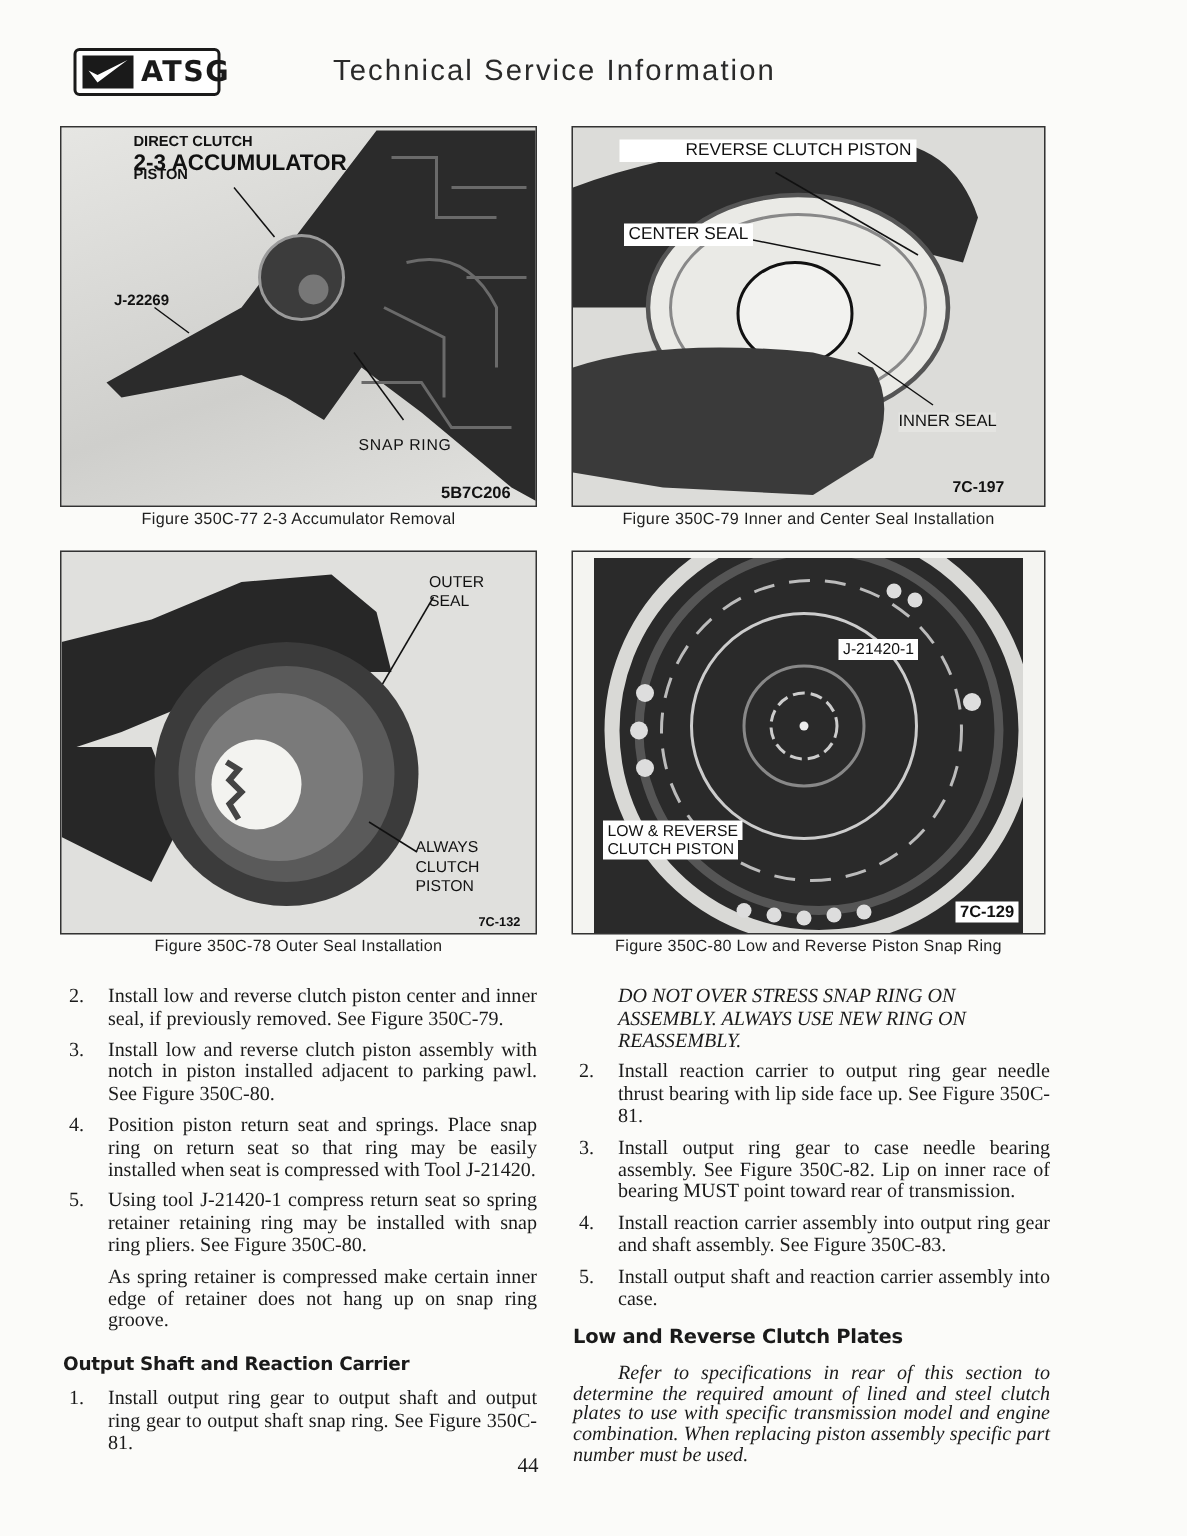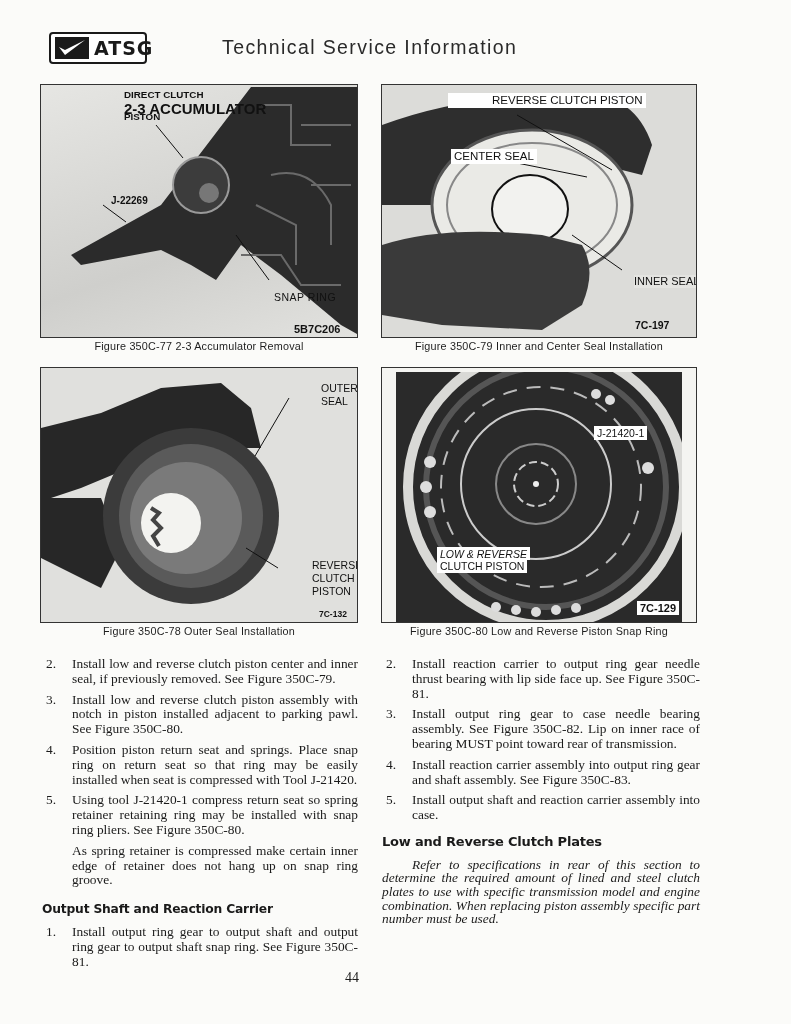--- a/index.html
+++ b/index.html
@@ -8,21 +8,21 @@
 
   
   .logo { left:49px; top:32px; width:98px; height:32px; border:2.5px solid #1a1a1a; border-radius:4px; box-sizing:border-box; display:flex; align-items:center; padding:2px 4px; background:#fff;text-align:right; }
   .logo-mark { width:34px; height:22px; background:#1a1a1a; position:relative; margin-right:5px; }
   .logo-text { font-family:"DejaVu Sans", sans-serif; font-weight:bold; font-size:19px; letter-spacing:1px; color:#1a1a1a; line-height:1; }
   .header-title { left:222px; top:36px; font-family:"Liberation Sans", sans-serif; font-size:19.5px; letter-spacing:1.4px; color:#2a2a2a; }
 
   
   .fig-frame { border:1.5px solid #333; box-sizing:border-box; overflow:hidden; background:#d9d9d6; }
   .fig-caption { font-family:"Liberation Sans", sans-serif; font-size:10.8px; color:#1e1e1e; text-align:center; letter-spacing:0.2px; white-space:nowrap; }
-  .label { font-family:"Liberation Sans", sans-serif; font-size:10.5px; color:#111; line-height:1.15; position:absolute; white-space:nowrap;margin-left:35px; }
+  .label { font-family:"Liberation Sans", sans-serif; font-size:10.5px; color:#111; line-height:1.15; position:absolute; white-space:nowrap; }
   .label.boxed { background:#fff; padding:1px 3px; }
   .label.small { font-size:10px; font-weight:bold; }
   .label.bold { font-weight:bold; }
   .code { font-family:"Liberation Sans", sans-serif; font-weight:bold; font-size:11px; position:absolute; color:#111; }
 
   
   .col { font-family:"Liberation Serif", serif; font-size:13.4px; line-height:14.8px; color:#1a1a1a; }
   .item { position:relative; padding-left:30px; margin-bottom:6px; text-align:justify; }
   .item .num { position:absolute; left:4px; top:0; }
   .para { padding-left:30px; text-align:justify; margin-bottom:6px; }
@@ -94,21 +94,21 @@
     <circle cx="150" cy="148" r="88" fill="#3b3b3b"></circle>
     <circle cx="150" cy="148" r="72" fill="#5a5a5a"></circle>
     <circle cx="145" cy="150" r="56" fill="#7a7a7a"></circle>
     <circle cx="130" cy="155" r="30" fill="#f3f3f0"></circle>
     <path d="M110 140 L118 145 L112 152 L120 160 L112 168 L118 178" stroke="#444" stroke-width="4" fill="none"></path>
     <line x1="248" y1="30" x2="214" y2="88" stroke="#111" stroke-width="1"></line>
     <line x1="237" y1="200" x2="205" y2="180" stroke="#111" stroke-width="1"></line>
   </svg>
   <span class="label" style="left:245px;top:14px;">OUTER</span>
   <span class="label" style="left:245px;top:27px;">SEAL</span>
-  <span class="label" style="left:236px;top:191px;">REVERSE</span>
+  <span class="label" style="left:236px;top:191px;">ALWAYS</span>
   <span class="label" style="left:236px;top:204px;">CLUTCH</span>
   <span class="label" style="left:236px;top:217px;">PISTON</span>
   <span class="code" style="left:278px;top:241px;font-size:8.5px;">7C-132</span>
 </div>
 <div class="abs fig-caption" style="left:40px;top:625px;width:318px;">Figure 350C-78 Outer Seal Installation</div>
 
 <div class="abs fig-frame" style="left:381px;top:367px;width:316px;height:256px;background:#f4f4f1;">
   <svg class="abs" style="left:14px;top:4px" width="286" height="250" viewBox="0 0 286 250">
     <rect width="286" height="250" fill="#2a2a2a"></rect>
     <circle cx="150" cy="115" r="138" fill="none" stroke="#d9d9d6" stroke-width="10"></circle>
@@ -126,37 +126,38 @@
         <circle cx="120" cy="238" r="5"></circle>
         <circle cx="140" cy="240" r="5"></circle>
         <circle cx="160" cy="238" r="5"></circle>
         <circle cx="180" cy="236" r="5"></circle>
     <circle cx="252" cy="96" r="6"></circle>
         <circle cx="200" cy="22" r="5"></circle>
         <circle cx="214" cy="28" r="5"></circle>
       </g>
   </svg>
   <span class="label boxed" style="left:177px;top:58px;font-size:10.5px;">J-21420-1</span>
-  <span class="label boxed" style="left:20px;top:179px;font-size:10.5px;padding-bottom:0;font-style:italic;">LOW &amp; REVERSE</span>
+  <span class="label boxed" style="left:20px;top:179px;font-size:10.5px;padding-bottom:0;">LOW &amp; REVERSE</span>
   <span class="label boxed" style="left:20px;top:192px;font-size:10.5px;padding-top:0;">CLUTCH PISTON</span>
   <span class="code" style="left:255px;top:233px;background:#fff;padding:1px 3px;">7C-129</span>
 </div>
 <div class="abs fig-caption" style="left:381px;top:625px;width:316px;">Figure 350C-80 Low and Reverse Piston Snap Ring</div>
 
 <div class="abs col" style="left:42px;top:657px;width:316px;">
   <div class="item"><span class="num">2.</span><span>Install low and reverse clutch piston center and inner seal, if previously removed. See Figure 350C-79.</span></div>
   <div class="item"><span class="num">3.</span><span>Install low and reverse clutch piston assembly with notch in piston installed adjacent to parking pawl. See Figure 350C-80.</span></div>
   <div class="item"><span class="num">4.</span><span>Position piston return seat and springs. Place snap ring on return seat so that ring may be easily installed when seat is compressed with Tool J-21420.</span></div>
   <div class="item"><span class="num">5.</span><span>Using tool J-21420-1 compress return seat so spring retainer retaining ring may be installed with snap ring pliers. See Figure 350C-80.</span></div>
   <div class="para">As spring retainer is compressed make certain inner edge of retainer does not hang up on snap ring groove.</div>
   <div class="section-heading">Output Shaft and Reaction Carrier</div>
   <div class="item"><span class="num">1.</span><span>Install output ring gear to output shaft and output ring gear to output shaft snap ring. See Figure 350C-81.</span></div>
 </div>
 
 <div class="abs col" style="left:382px;top:657px;width:318px;">
+  <div class="italic-note">DO NOT OVER STRESS SNAP RING ON ASSEMBLY. ALWAYS USE NEW RING ON REASSEMBLY.</div>
   <div class="item"><span class="num">2.</span><span>Install reaction carrier to output ring gear needle thrust bearing with lip side face up. See Figure 350C-81.</span></div>
   <div class="item"><span class="num">3.</span><span>Install output ring gear to case needle bearing assembly. See Figure 350C-82. Lip on inner race of bearing MUST point toward rear of transmission.</span></div>
   <div class="item"><span class="num">4.</span><span>Install reaction carrier assembly into output ring gear and shaft assembly. See Figure 350C-83.</span></div>
   <div class="item"><span class="num">5.</span><span>Install output shaft and reaction carrier assembly into case.</span></div>
   <div class="section-heading" style="font-size:13px;margin-top:12px;">Low and Reverse Clutch Plates</div>
   <div class="italic-para">Refer to specifications in rear of this section to determine the required amount of lined and steel clutch plates to use with specific transmission model and engine combination. When replacing piston assembly specific part number must be used.</div>
 </div>
 
 <div class="abs page-number">44</div>
 

